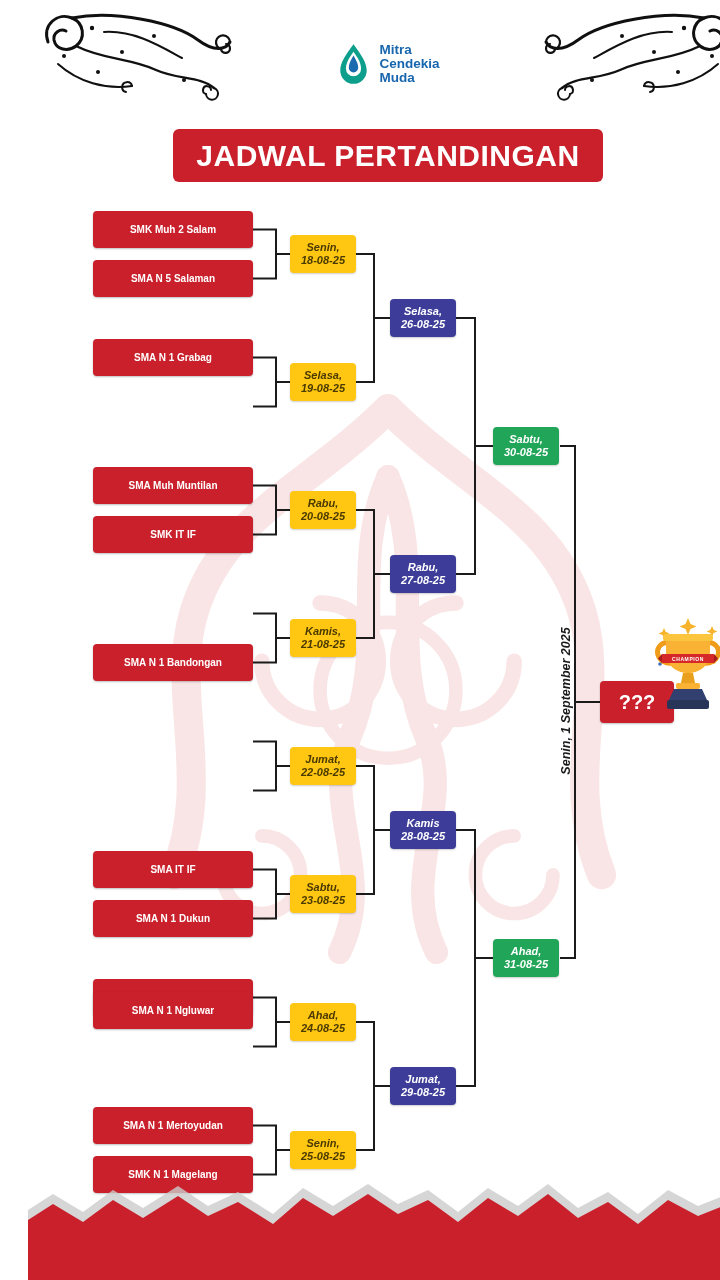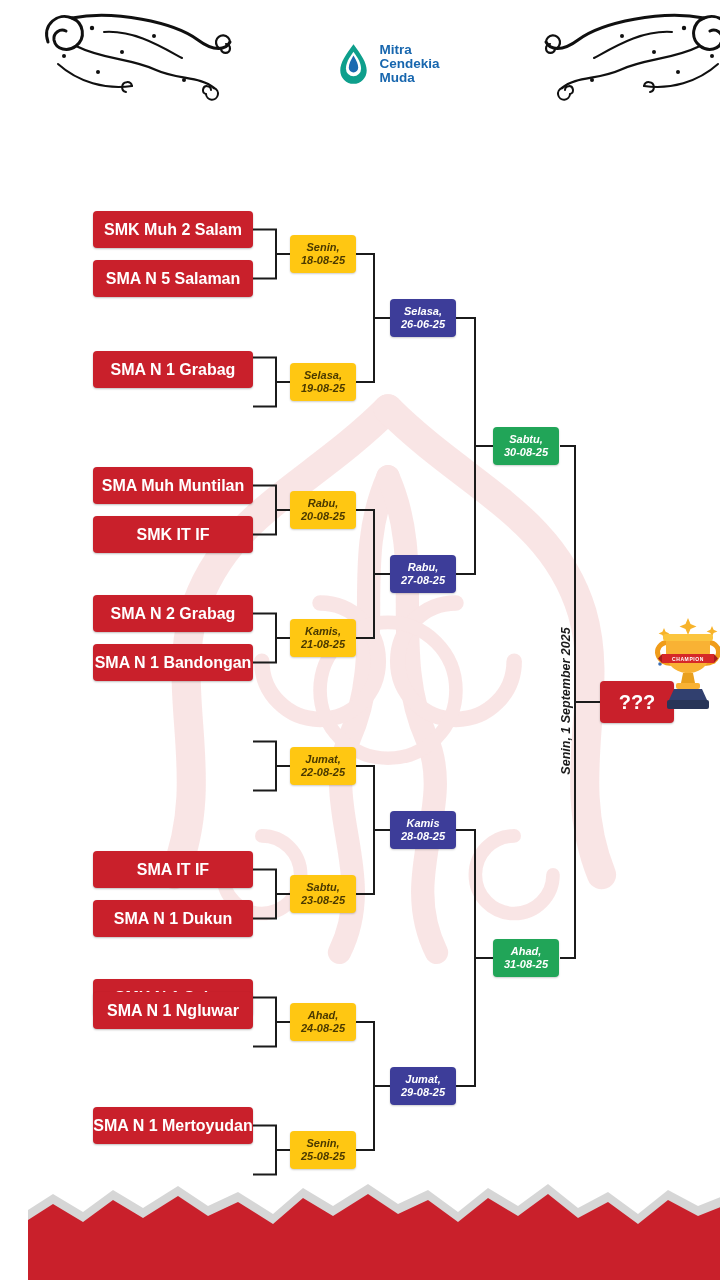--- a/index.html
+++ b/index.html
@@ -17,21 +17,21 @@
   .logo{position:absolute;left:50%;top:42px;transform:translateX(-50%);display:flex;align-items:center;gap:9px;z-index:2;}
   .logo-text{font-size:13.5px;font-weight:bold;color:#1766ae;line-height:14px;}
   .title-banner{
     position:absolute;left:145px;top:129px;width:430px;height:53px;background:#c9202b;border-radius:6px;
     display:flex;align-items:center;justify-content:center;z-index:2;
   }
   .title-banner span{color:#ffffff;font-size:30px;font-weight:800;letter-spacing:.5px;}
   
   .team{
     position:absolute;left:65px;width:160px;height:37px;background:#c9202b;color:#ffffff;border-radius:4px;
-    display:flex;align-items:center;justify-content:center;font-size:16px;font-weight:600;z-index:2;
+    display:flex;align-items:center;justify-content:center;font-size:10px;font-weight:600;z-index:2;
     box-shadow:0 1px 2px rgba(0,0,0,.25);
   }
   .datebox{
     position:absolute;width:66px;height:38px;border-radius:4px;display:flex;flex-direction:column;
     align-items:center;justify-content:center;font-size:11px;font-style:italic;font-weight:600;
     line-height:13px;z-index:2;box-shadow:0 1px 2px rgba(0,0,0,.2);text-align:center;
   }
   .yellow{left:262px;background:#ffc712;color:#4a3900;}
   .blue{left:362px;background:#3d3d99;color:#ffffff;}
   .green{left:465px;background:#21a558;color:#ffffff;}
@@ -122,33 +122,36 @@
       <path d="M18,10 C13,17 10,22 10,28 a8,8 0 0 0 16,0 C26,22 23,17 18,10 Z" fill="#ffffff"></path>
       <path d="M18,14 C15,19 13,23 13,27 a5,5 0 0 0 10,0 C23,23 21,19 18,14 Z" fill="#1a6ab0"></path>
     </svg>
     <div class="logo-text">
       <div>Mitra</div>
       <div>Cendekia</div>
       <div>Muda</div>
     </div>
   </div>
 
+  <div class="title-banner">
+    <span>JADWAL PERTANDINGAN</span>
+  </div>
 
   <div class="team" style="top:211px">SMK Muh 2 Salam</div>
   <div class="team" style="top:260px">SMA N 5 Salaman</div>
-  <div class="team" style="top:351px">SMA N 1 Grabag</div>
+  <div class="team" style="top:339px">SMA N 1 Grabag</div>
   <div class="team" style="top:467px">SMA Muh Muntilan</div>
   <div class="team" style="top:516px">SMK IT IF</div>
-  <div class="team" style="top:595px">SMA N 2 Grabag</div>
   <div class="team" style="top:644px">SMA N 1 Bandongan</div>
   <div class="team" style="top:851px">SMA IT IF</div>
   <div class="team" style="top:900px">SMA N 1 Dukun</div>
   <div class="team" style="top:979px">SMK N 1 Salam</div>
   <div class="team" style="top:992px">SMA N 1 Ngluwar</div>
   <div class="team" style="top:1107px">SMA N 1 Mertoyudan</div>
+  <div class="team" style="top:1156px">SMK N 1 Magelang</div>
 
   <div class="datebox yellow" style="top:235px">
     <span>Senin,</span>
     <span>18-08-25</span>
   </div>
   <div class="datebox yellow" style="top:363px">
     <span>Selasa,</span>
     <span>19-08-25</span>
   </div>
   <div class="datebox yellow" style="top:491px">
@@ -171,21 +174,21 @@
     <span>Ahad,</span>
     <span>24-08-25</span>
   </div>
   <div class="datebox yellow" style="top:1131px">
     <span>Senin,</span>
     <span>25-08-25</span>
   </div>
 
   <div class="datebox blue" style="top:299px">
     <span>Selasa,</span>
-    <span>26-06-25</span>
+    <span>26-08-25</span>
   </div>
   <div class="datebox blue" style="top:555px">
     <span>Rabu,</span>
     <span>27-08-25</span>
   </div>
   <div class="datebox blue" style="top:811px">
     <span>Kamis</span>
     <span>28-08-25</span>
   </div>
   <div class="datebox blue" style="top:1067px">

